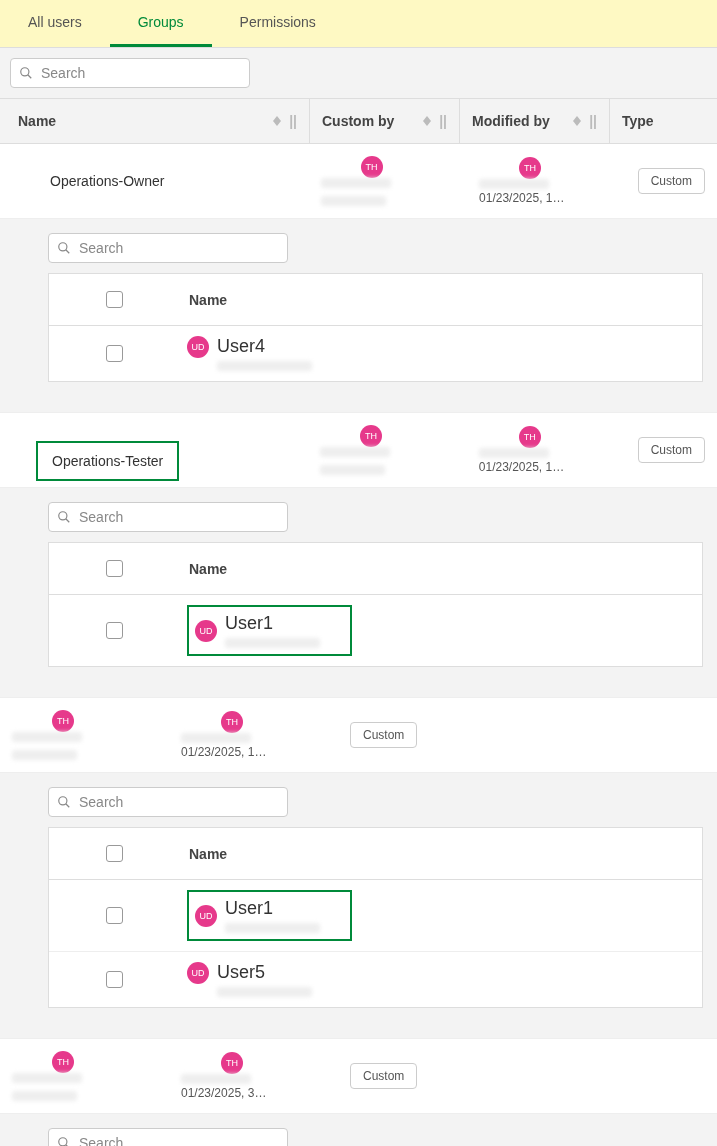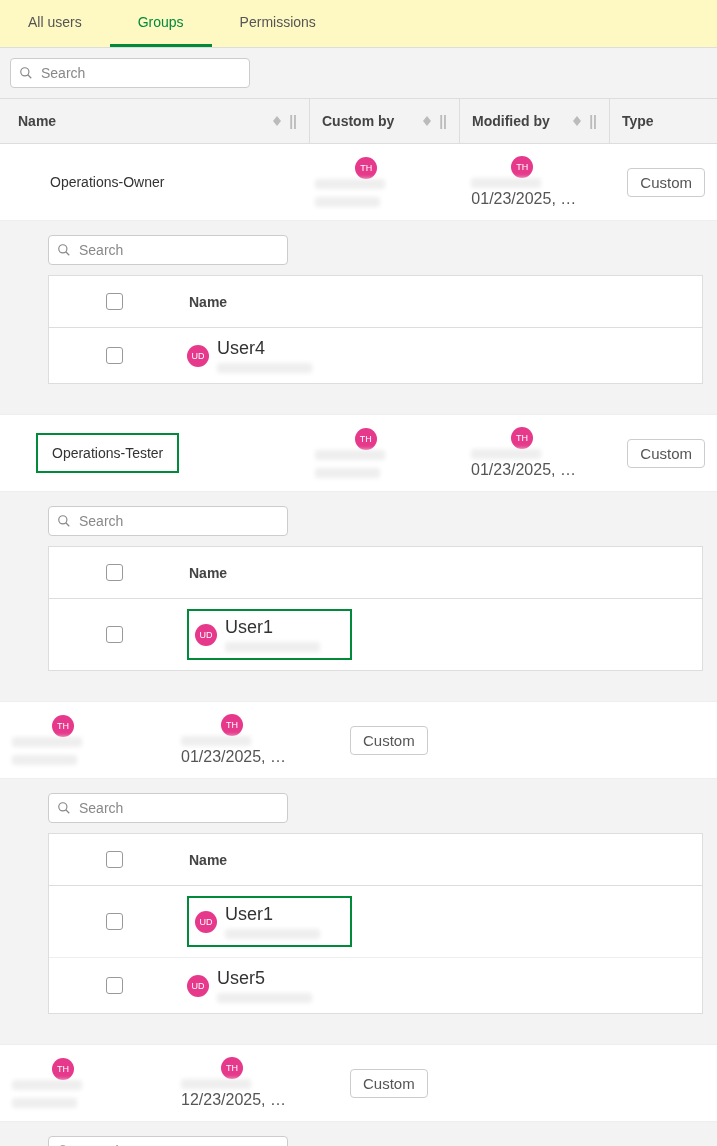--- a/index.html
+++ b/index.html
@@ -94,41 +94,41 @@
   .gcell-name { width: 310px; padding-left: 50px; font-weight: 500; color: #333; }
   .gcell-created { width: 150px; }
   .gcell-modified { width: 150px; flex-direction: column; align-items: flex-start; justify-content: center; gap:2px; }
   .gcell-type { flex: 1; justify-content: flex-start; }
 
   .highlight-box {
     border: 2px solid #008a3a;
     padding: 10px 14px;
     display: inline-block;
   }
-  .gcell-name.highlighted { padding-left: 36px; padding-top: 6px; padding-bottom: 6px; }
+  .gcell-name.highlighted { padding-left: 36px; padding-top: 6px; padding-bottom: 6px; align-items: flex-end; }
 
   .avatar {
     width: 22px; height: 22px; border-radius: 50%;
     background: #e6398b; color: #fff; font-size: 9px; font-weight: 500;
     display: inline-flex; align-items: center; justify-content: center;
     margin-right: 8px; flex-shrink: 0;
   }
   .avatar.small { width: 22px; height: 22px; font-size: 9px; }
   .blurred-line {
     background: #eee; border-radius: 3px; height: 10px; filter: blur(2px);
   }
   .blurred-line.long { width: 70px; }
   .blurred-line.sub { width: 65px; margin-top:4px; }
   .created-stack, .modified-stack { display:flex; align-items:flex-end;flex-direction:column; }
   .created-text-col, .modified-text-col { display:flex; flex-direction:column; gap:4px; }
-  .modified-date { font-size: 16px; color: #555; white-space: nowrap; overflow:hidden; text-overflow:ellipsis; max-width: 110px; }
+  .modified-date { font-size: 12px; color: #555; white-space: nowrap; overflow:hidden; text-overflow:ellipsis; max-width: 110px; }
 
   .type-badge {
     border: 1px solid #ccc; border-radius: 4px;
-    padding: 5px 12px; font-size: 15px; color: #555; background: #fff;
+    padding: 5px 12px; font-size: 12px; color: #555; background: #fff;
   }
 
   .subpanel {
     background: #f3f3f3;
     padding: 14px 14px 30px 48px;
     border-bottom: 1px solid #eee;
   }
   .sub-search-wrap { margin-bottom: 10px; }
   .sub-table {
     background: #fff;
@@ -139,21 +139,21 @@
     border-bottom: 1px solid #ddd;
   }
   .sub-col-check { width: 130px; display:flex; justify-content:center; padding: 14px 0; }
   .sub-col-name { flex:1; padding: 14px 10px; font-weight:600; color:#444; }
   .sub-body-row {
     display: flex; align-items: center;
     border-bottom: 1px solid #eee;
   }
   .sub-body-row:last-child { border-bottom: none; }
   .sub-cell-check { width: 130px; display:flex; justify-content:center; padding: 16px 0; }
-  .sub-cell-name { flex:1; padding: 10px 8px; display:flex; align-items:center; }
+  .sub-cell-name { flex:1; padding: 10px 8px; display:flex; align-items:flex-start; }
   .user-text-col { display:flex; flex-direction:column; gap:4px; }
   .user-name { font-size: 18px; color:#333; }
   .sub-highlight { border: 2px solid #008a3a; display:inline-flex; align-items:center; padding: 6px 30px 6px 6px; }
 
   input[type="checkbox"].chk {
     width: 17px; height: 17px; border: 1.5px solid #999; border-radius: 3px;
     appearance: none; background:#fff; cursor:pointer;
   }
 </style>
 </head>
@@ -418,21 +418,21 @@
           </div>
         </div>
       </div>
       <div class="gcell gcell-modified">
         <div class="modified-stack">
           <span class="avatar">TH</span>
           <div class="modified-text-col">
             <div class="blurred-line long"></div>
           </div>
         </div>
-        <div class="modified-date">12/23/2025, 3…</div>
+        <div class="modified-date">01/23/2025, 3…</div>
       </div>
       <div class="gcell gcell-type">
         <span class="type-badge">Custom</span>
       </div>
     </div>
     <div class="subpanel">
       <div class="sub-search-wrap">
         <div class="search-box">
           <svg width="14" height="14" viewBox="0 0 24 24" fill="none" stroke="#888" stroke-width="2">
             <circle cx="10" cy="10" r="7"></circle>

